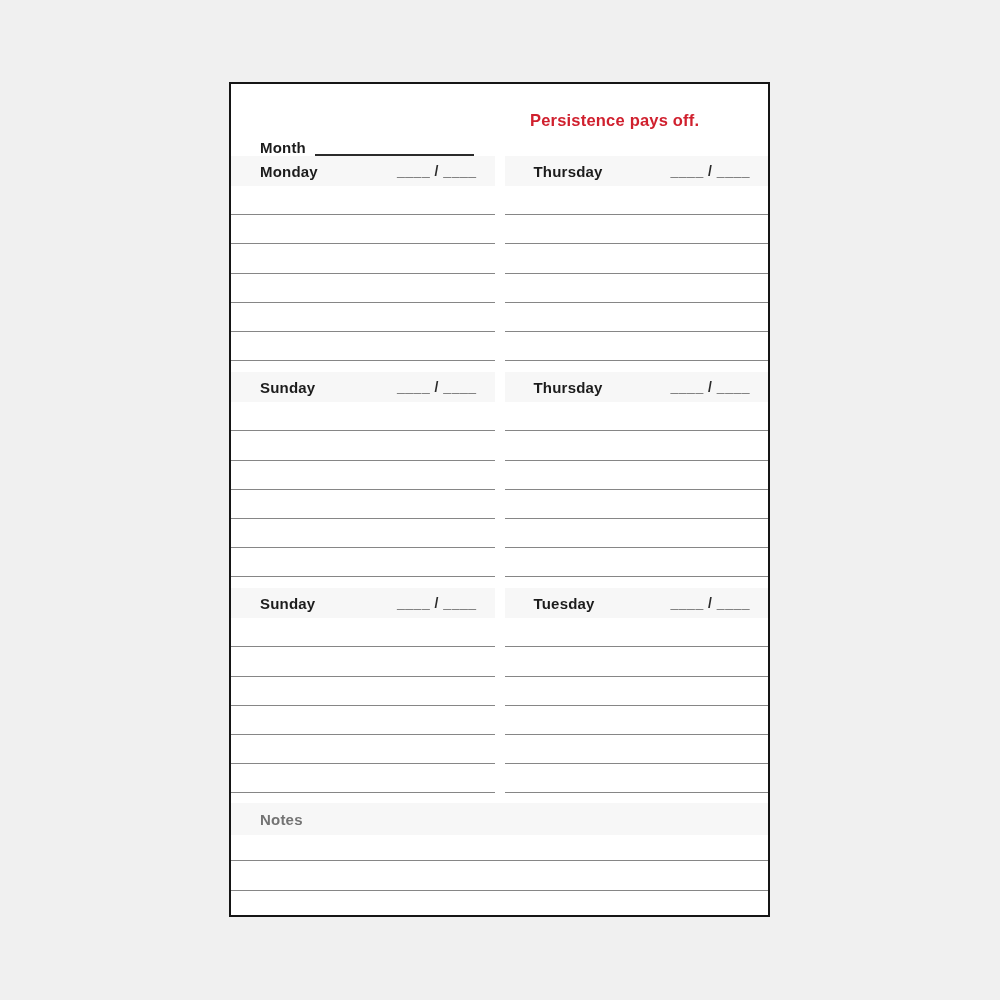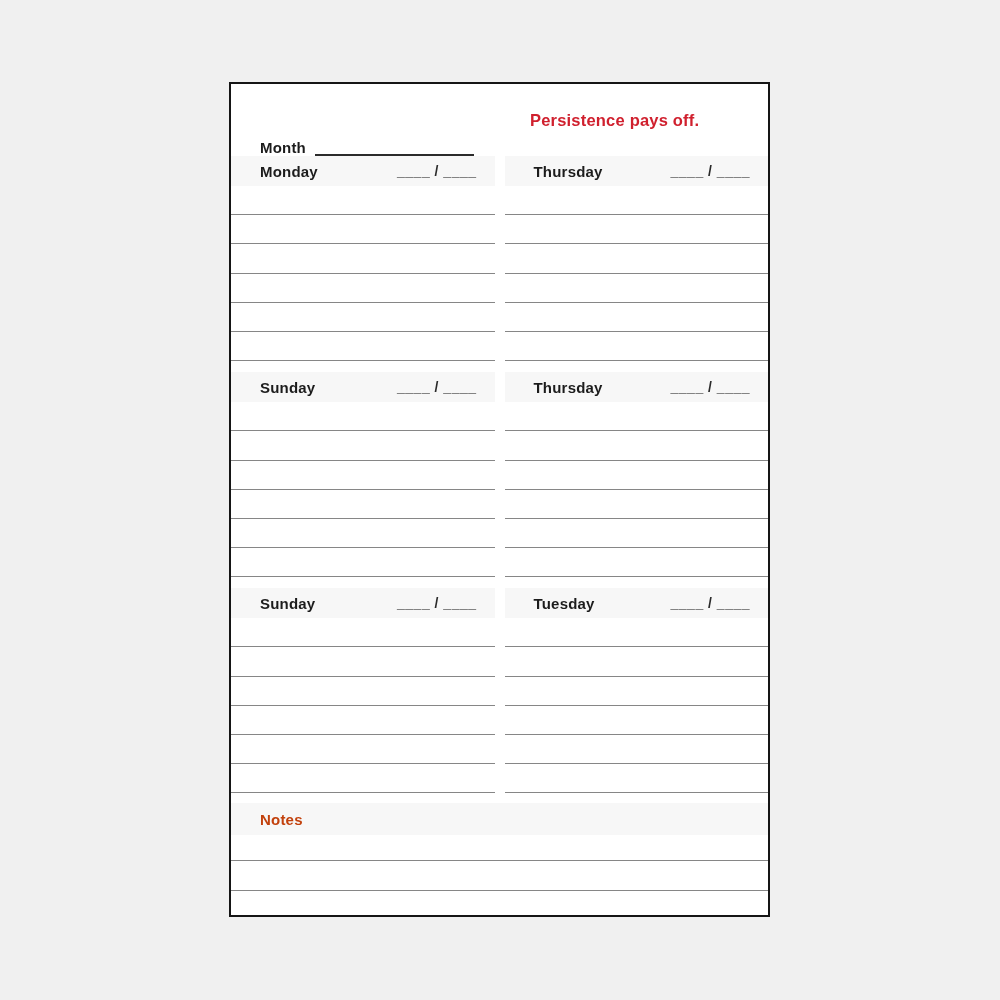--- a/index.html
+++ b/index.html
@@ -104,21 +104,21 @@
   .notes-band {
     height: 32px;
     background: #f7f7f7;
     display: flex;
     align-items: center;
     padding: 0 18px 0 29px;
   }
   .notes-label {
     font-size: 15px;
     font-weight: bold;
-    color: #c2410c;
+    color: #737373;
     letter-spacing: 0.2px;
   }
   .nline-first {
     height: 26px;
     box-sizing: border-box;
     border-bottom: 1.5px solid #868686;
   }
   .nline {
     height: 29.2px;
     box-sizing: border-box;

